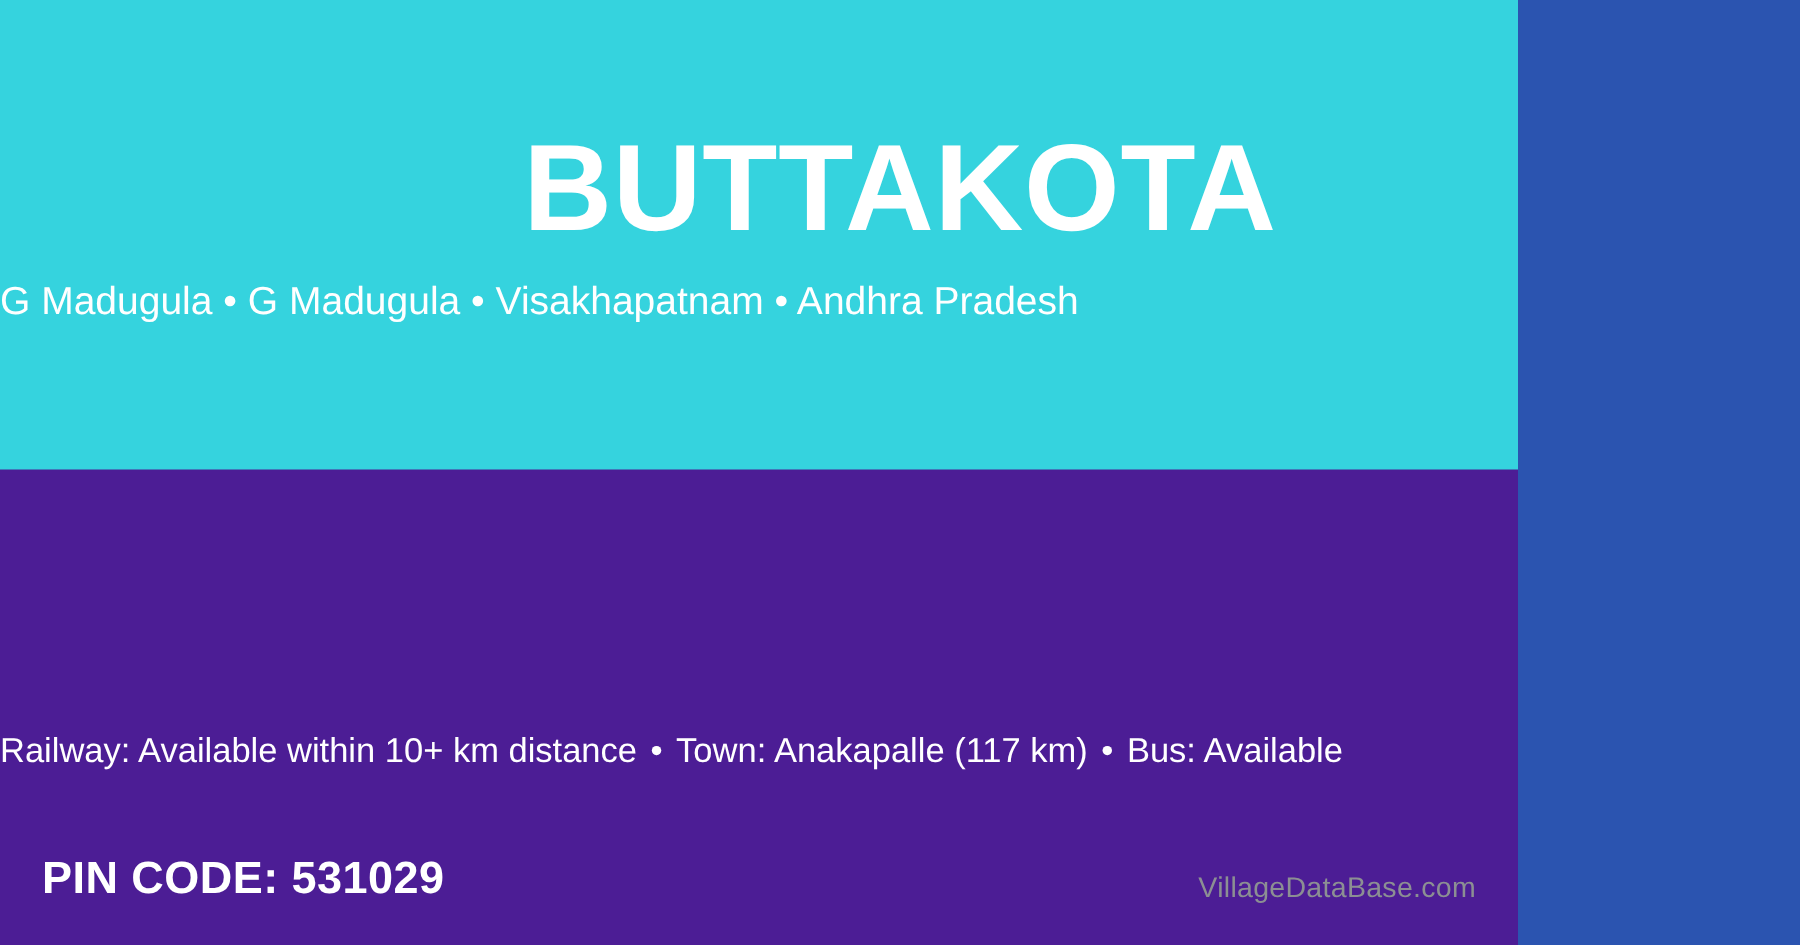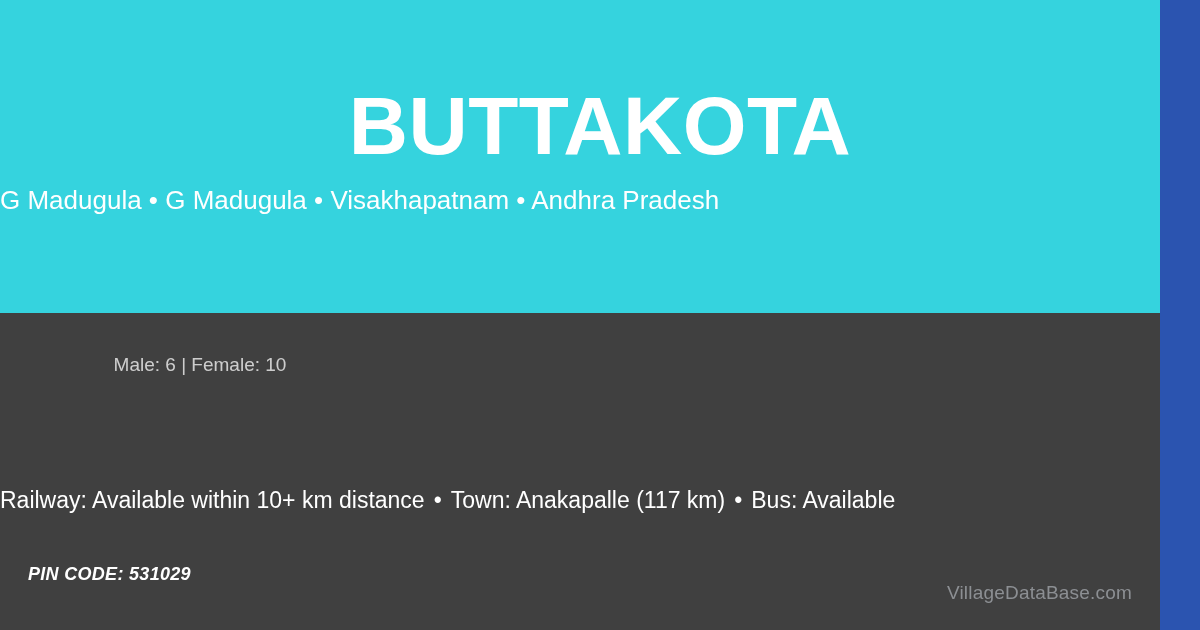--- a/index.html
+++ b/index.html
@@ -10,24 +10,24 @@
   body {
     width: 1200px;
     height: 630px;
     overflow: hidden;
     font-family: "Liberation Sans", sans-serif;
     background: #2b54b0;
   }
 
   .card {
     position: relative;
-    width: 1160px;
+    width: 1012px;
     height: 630px;
     box-sizing: border-box;
-    background: #404040;
+    background: #4c1d95;
     overflow: hidden;
   }
 
   
   .hero-band {
     position: absolute;
     left: 0;
     top: 0;
     width: 1200px;
     height: 313px;
@@ -119,28 +119,27 @@
   .amenities-row .sep {
     display: inline-block;
     padding: 0 9px;
     color: #ffffff;
   }
 
   
   .pin-code {
     position: absolute;
     left: 28px;
-    bottom: 40px;
-    font-size: 18px;
+    bottom: 28px;
+    font-size: 30px;
     line-height: 32px;
     font-weight: bold;
     color: #ffffff;
     letter-spacing: 0.3px;
     white-space: nowrap;
-    font-style: italic;
   }
   .watermark {
     position: absolute;
     right: 28px;
     bottom: 22px;
     font-size: 19px;
     line-height: 30px;
     font-weight: normal;
     color: #8c8f93;
     letter-spacing: 0.2px;
@@ -152,21 +151,20 @@
 
 <div class="card">
 
   <div class="hero-band"></div>
 
   <div class="village-title">BUTTAKOTA</div>
 
   <div class="village-breadcrumb">G Madugula • G Madugula • Visakhapatnam • Andhra Pradesh</div>
 
 
-  <div class="gender-line">Male: 6 | Female: 10</div>
 
   <div class="amenities-row">
     <span>Railway: Available within 10+ km distance</span><span class="sep">•</span><span>Town: Anakapalle (117 km)</span><span class="sep">•</span><span>Bus: Available</span>
   </div>
 
   <div class="pin-code">PIN CODE: 531029</div>
 
   <div class="watermark">VillageDataBase.com</div>
 
 </div>

